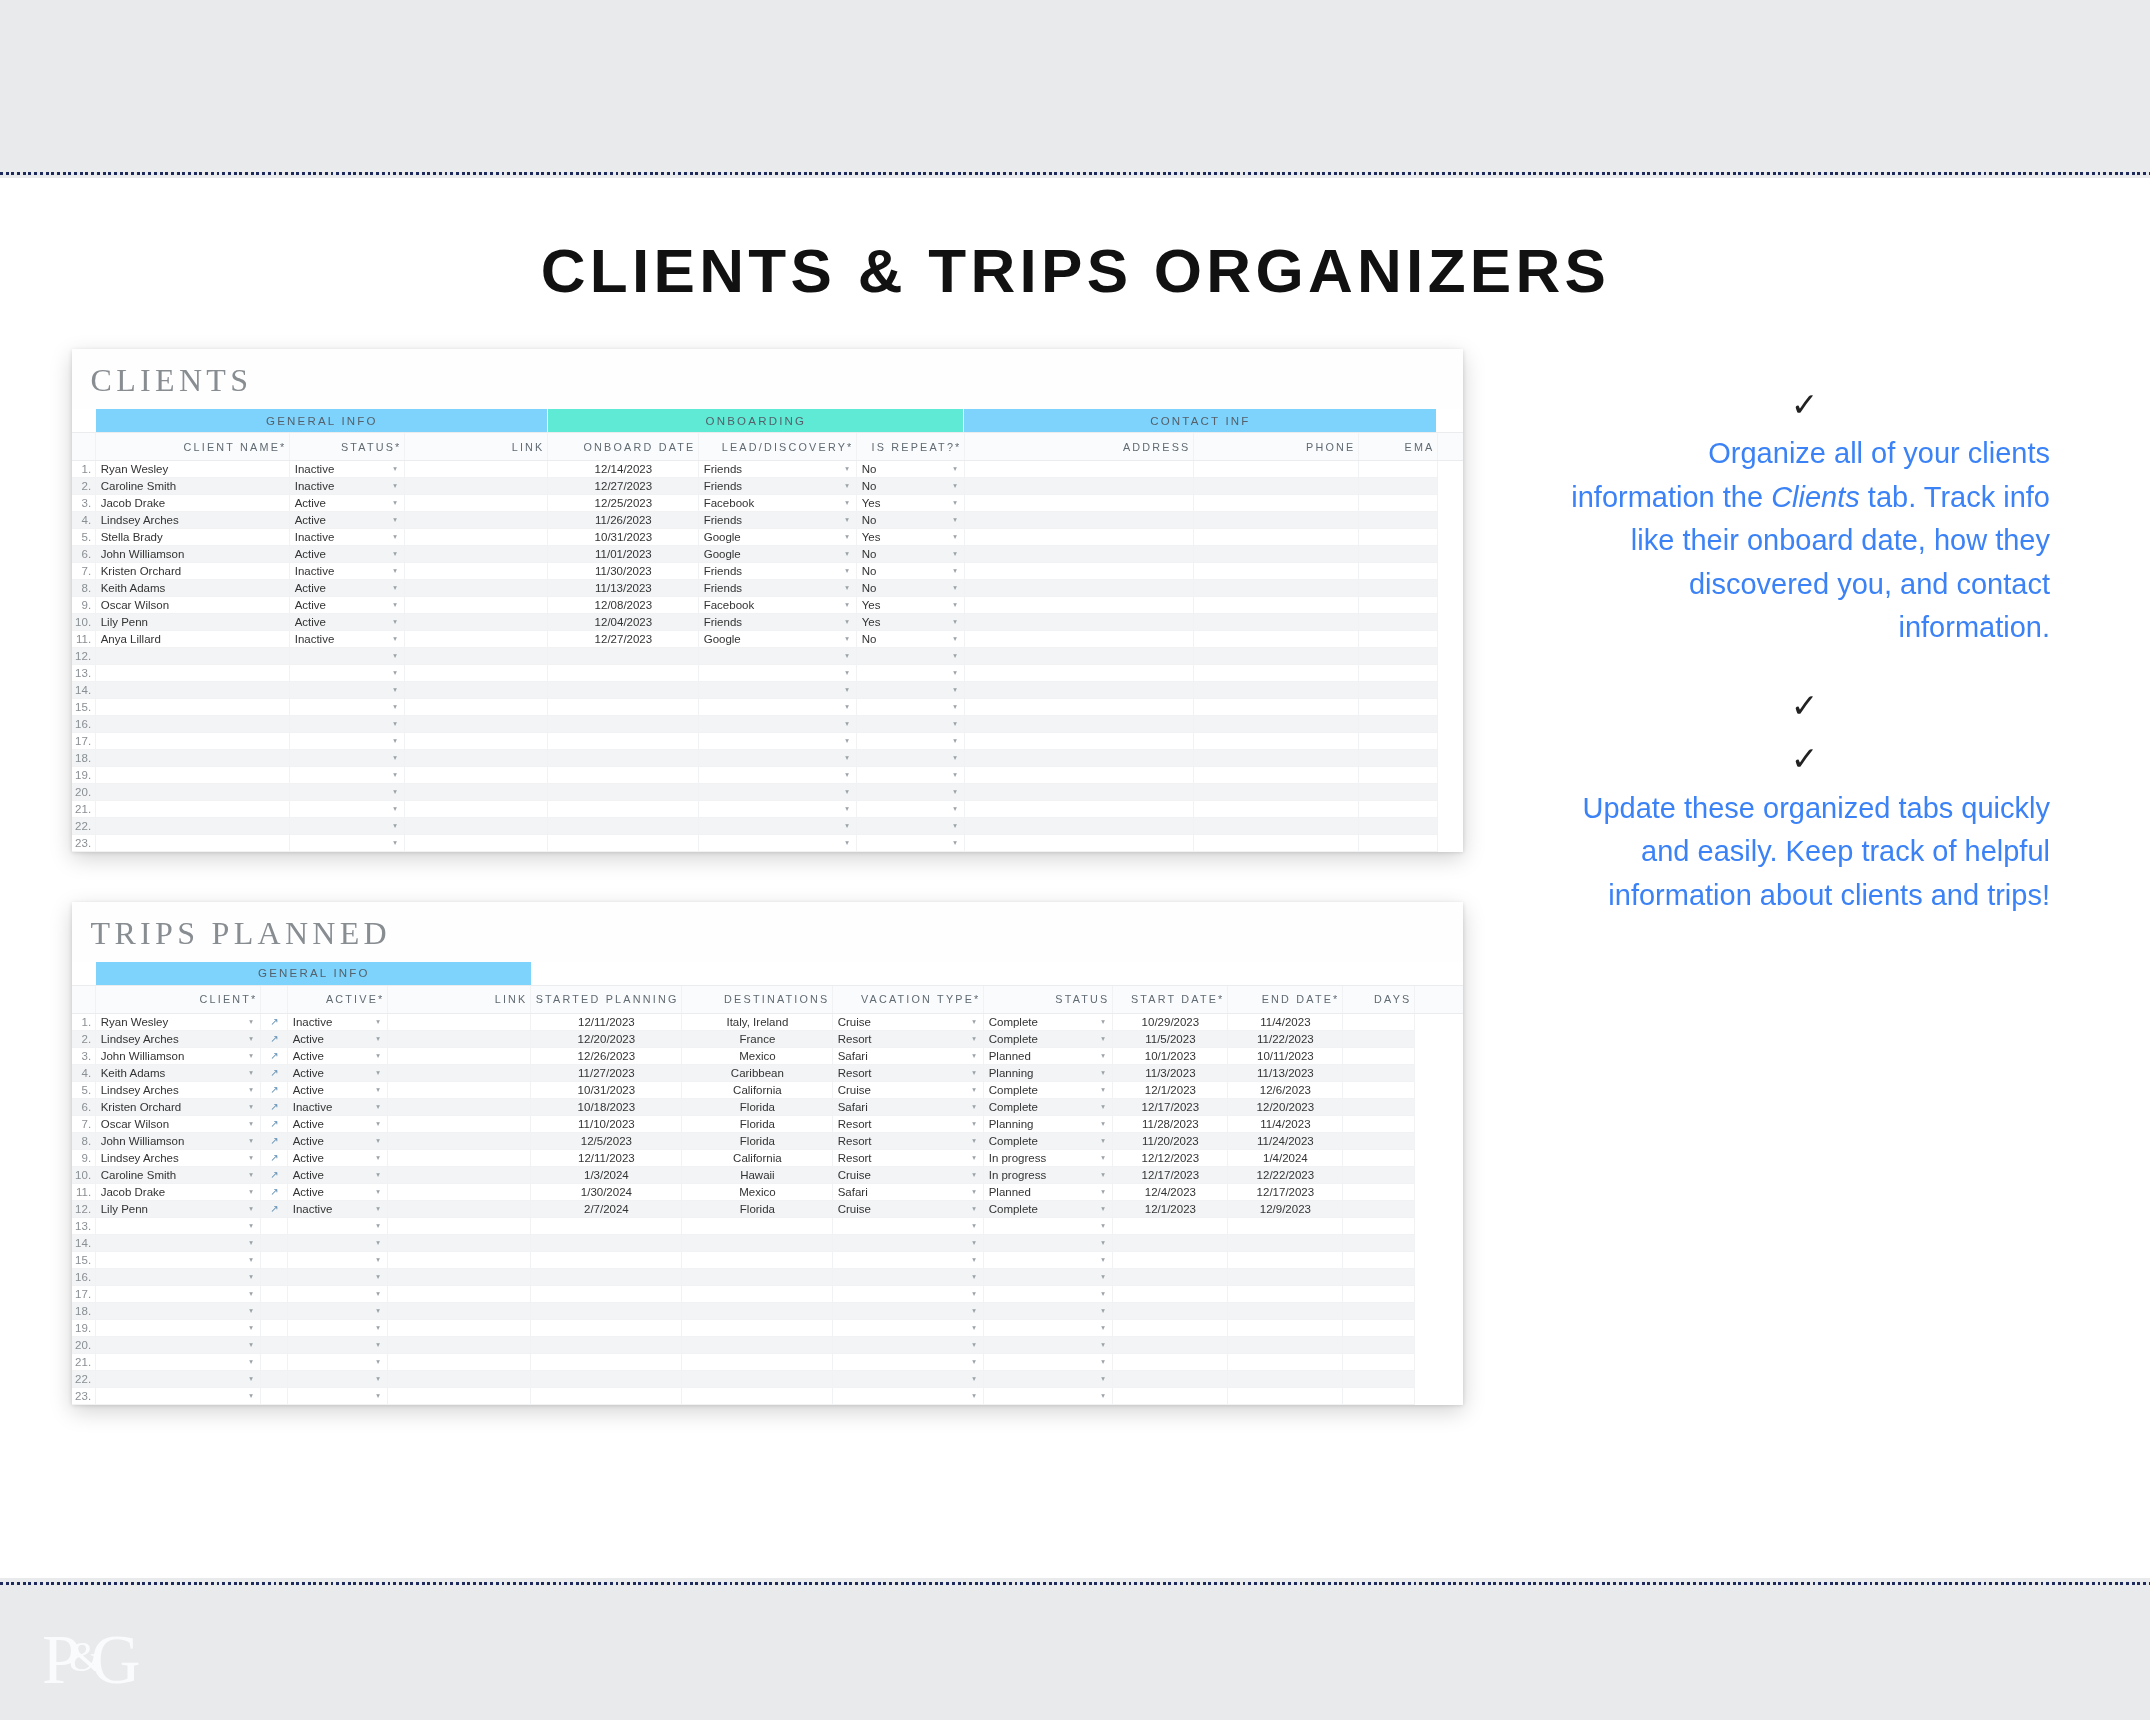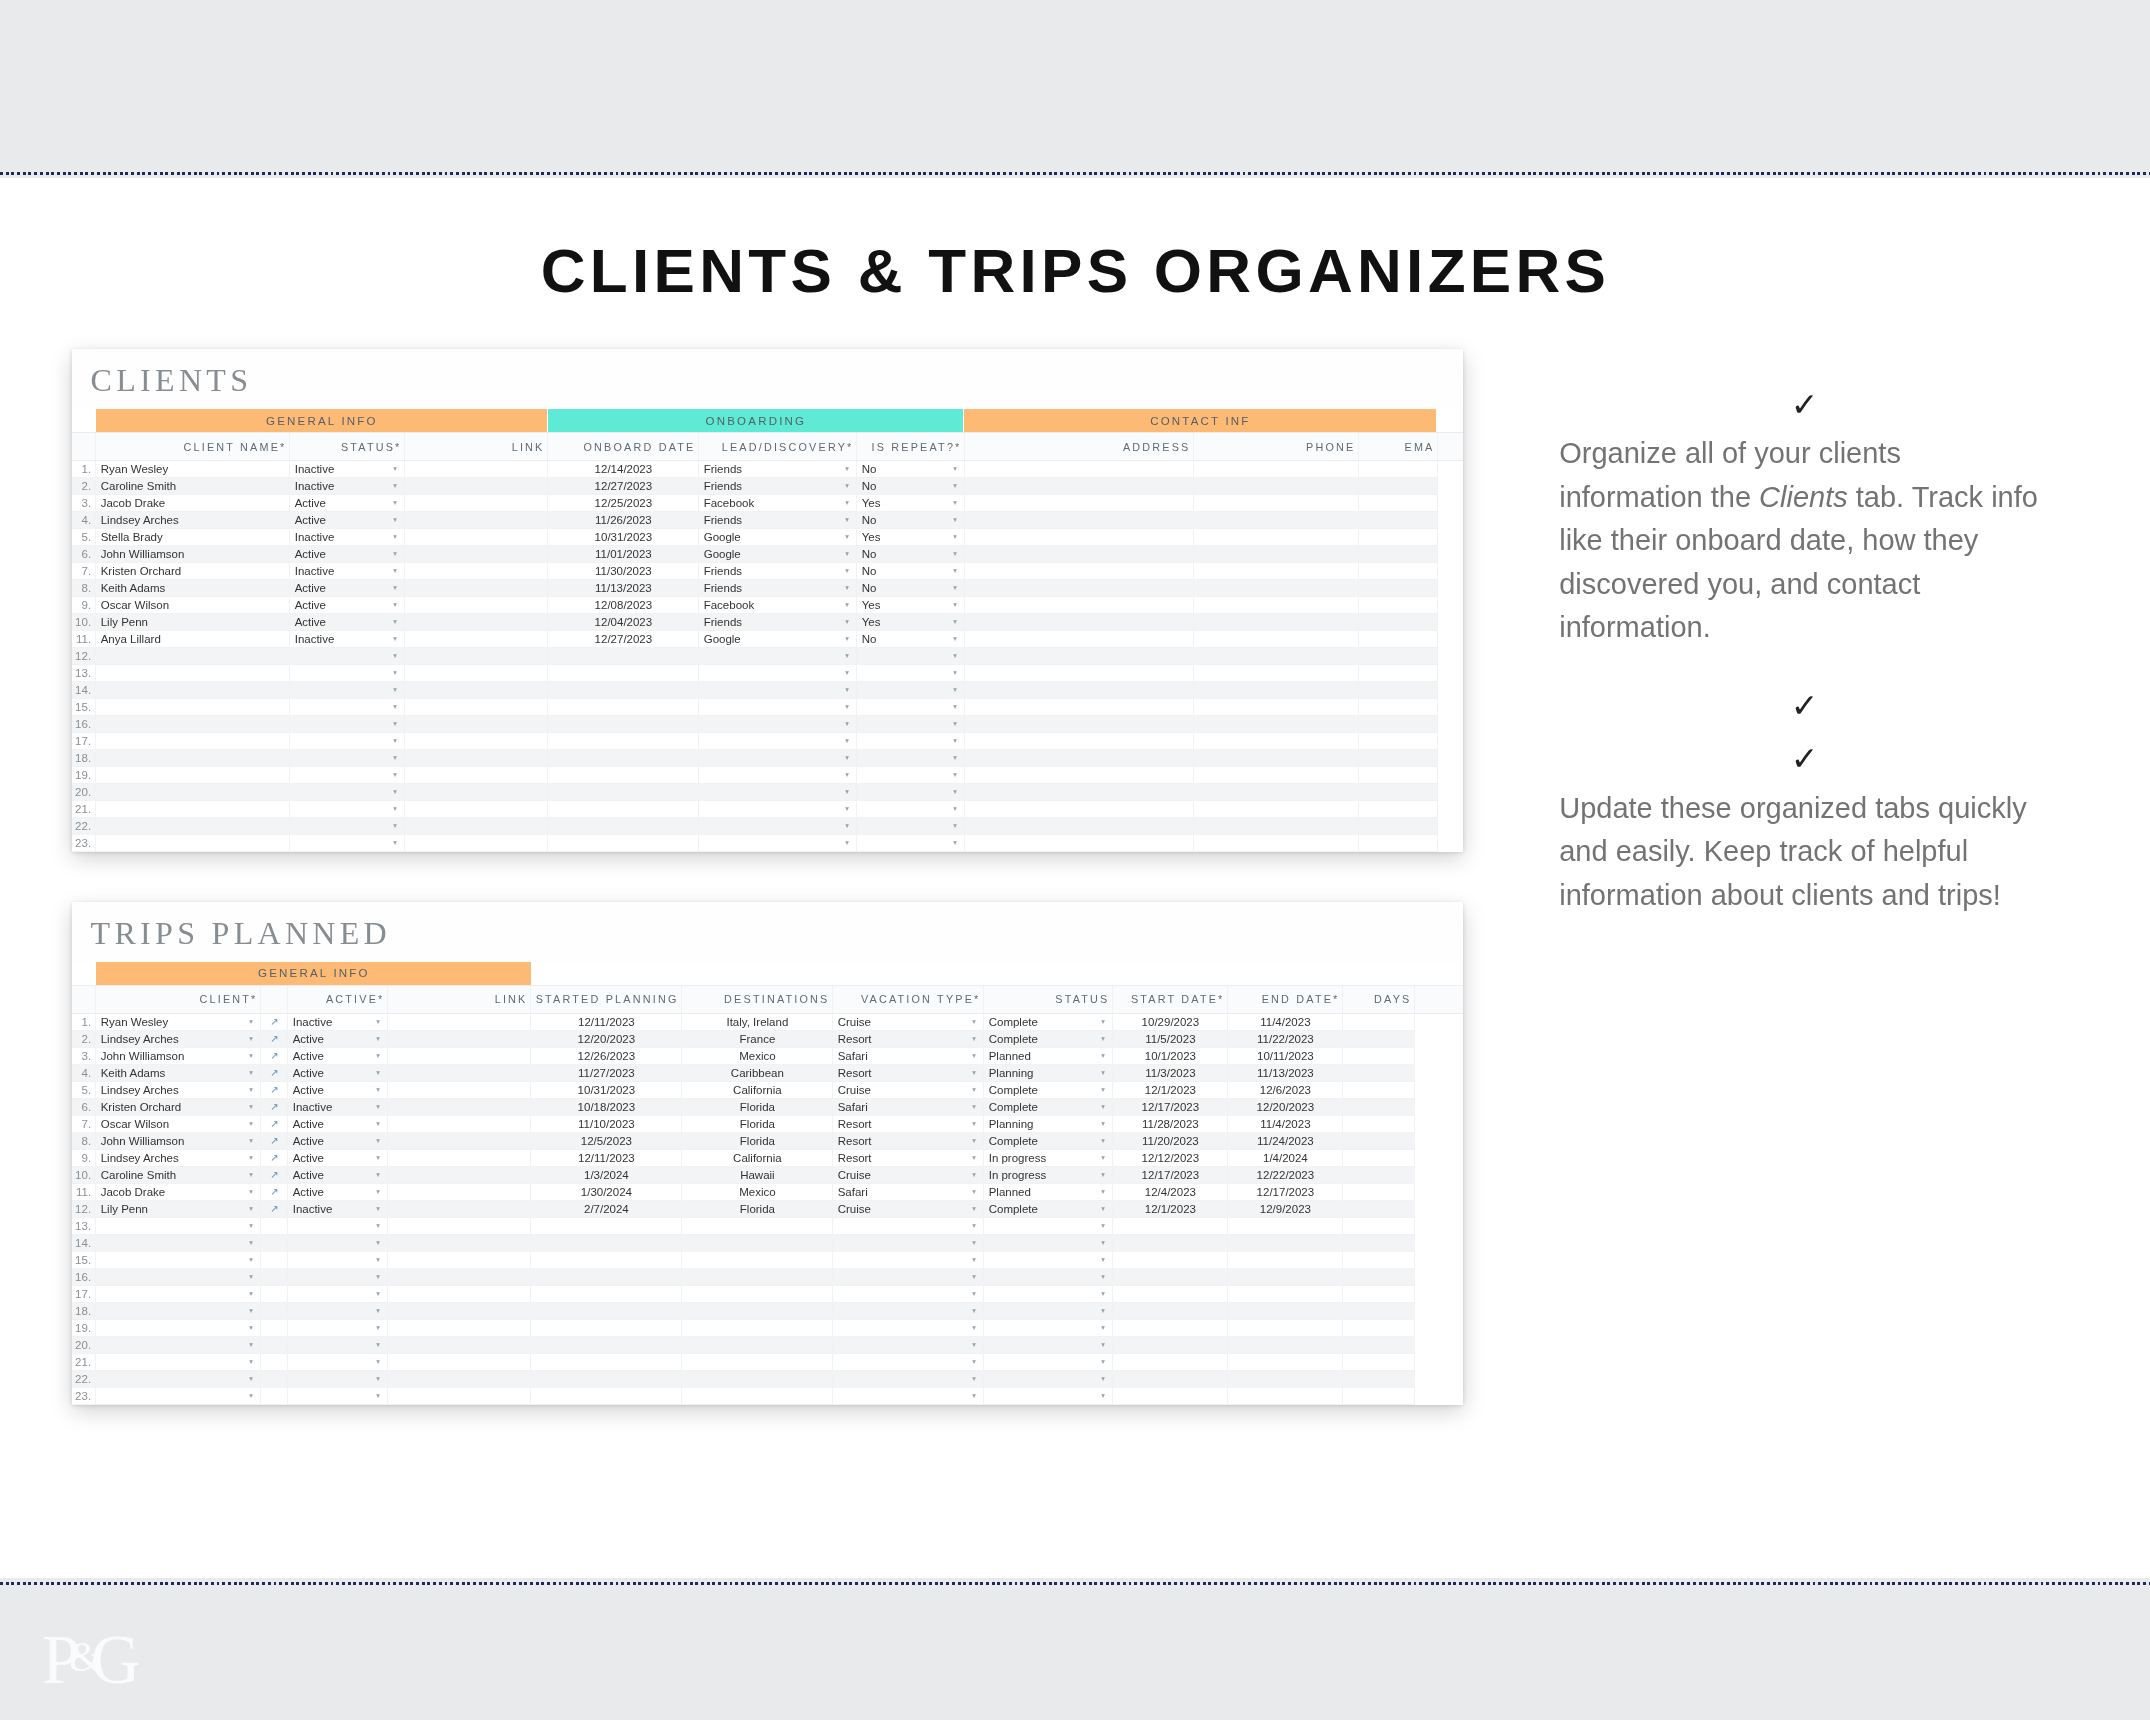--- a/index.html
+++ b/index.html
@@ -9,35 +9,35 @@
 .dotrule{height:2.9px;width:2151px;background:repeating-linear-gradient(90deg,#1d2a5b 0 2.9px,transparent 2.9px 5.7px)}
 .content{background:#fff;position:absolute;left:0;right:0;top:178px;bottom:143px;padding:57px 72px 29px 72px}
 .title{font-family:Arial,Helvetica,sans-serif;font-weight:700;letter-spacing:4.3px;font-size:62px;text-align:center;color:#111;margin-bottom:43px}
 .layout{display:flex;gap:89px}
 .left{width:1391px;display:flex;flex-direction:column;gap:50px}
 .right{flex:1;padding:21.5px 29px 0 7.2px}
 
 .shot{background:#fff;box-shadow:0 7.2px 21.5px rgba(0,0,0,.18),0 1.4px 4.3px rgba(0,0,0,.15);overflow:hidden;width:1391px}
 .sheet-title{font-family:Georgia,"Times New Roman",serif;font-size:32px;letter-spacing:4.3px;color:#888d92;padding:13px 18.6px 10px 18.6px;background:#fefefe}
 .bandrow{display:flex;font-size:11.5px;letter-spacing:2.2px;color:#55606a;font-weight:500}
-.band{background:#fdba74;padding:5.7px 0;text-align:center;border-right:1.4px solid #fff}
+.band{background:#7dd3fc;padding:5.7px 0;text-align:center;border-right:1.4px solid #fff}
 .band.light{background:#5eead4}
 .hdrs{display:flex;background:#fafbfc;border-top:0.7px solid #eaecee;border-bottom:0.7px solid #eaecee}
 .hdr{font-size:10.8px;letter-spacing:2.2px;color:#606a72;text-align:right;padding:7.2px 2.9px;border-right:0.7px solid #f1f2f3;white-space:nowrap;overflow:hidden}
 .grid{width:100%}
 .row{display:flex;height:17px;font-size:11.5px;color:#333}
 .row:nth-child(even) .cell{background:#f2f4f5}
 .row .cell:first-child{color:#8a8f94}
 .cell{border-right:0.7px solid #f1f2f3;border-bottom:0.7px solid #f1f2f3;padding:2.2px 4.3px;background:#fff;overflow:hidden;white-space:nowrap;display:flex;align-items:center}
 .cell.center{justify-content:center}
 .dd{width:10px;height:10px;margin-left:auto;display:inline-flex;align-items:center;justify-content:center;color:#9aa2a8;font-size:7.2px}
 .link-icon{color:#5a8ab0;font-size:10px;display:inline-block}
 
 .check{text-align:center;font-size:33px;color:#222;margin:14.3px 0 8.6px}
-.blurb{font-size:29px;line-height:1.5;text-align:left;color:#737373;font-family:Arial,Helvetica,sans-serif;margin-bottom:36px}
+.blurb{font-size:29px;line-height:1.5;text-align:right;color:#3b82f6;font-family:Arial,Helvetica,sans-serif;margin-bottom:36px}
 .blurb em{font-style:italic}
 
 .botstrip{position:absolute;left:0;right:0;bottom:0;height:136px;background:#e9eaec}
 .logo{position:absolute;left:42px;bottom:21.5px;font-family:Georgia,'Times New Roman',serif;font-size:69px;color:#fafbfc;letter-spacing:-2.9px;font-weight:500}
 .logo .amp{font-size:43px;vertical-align:11.5px;margin:0 -8.6px}
 
 
 .c-num{width:24.4px;justify-content:flex-end;color:#9aa2a8}
 
 .c1-name{width:194px}

